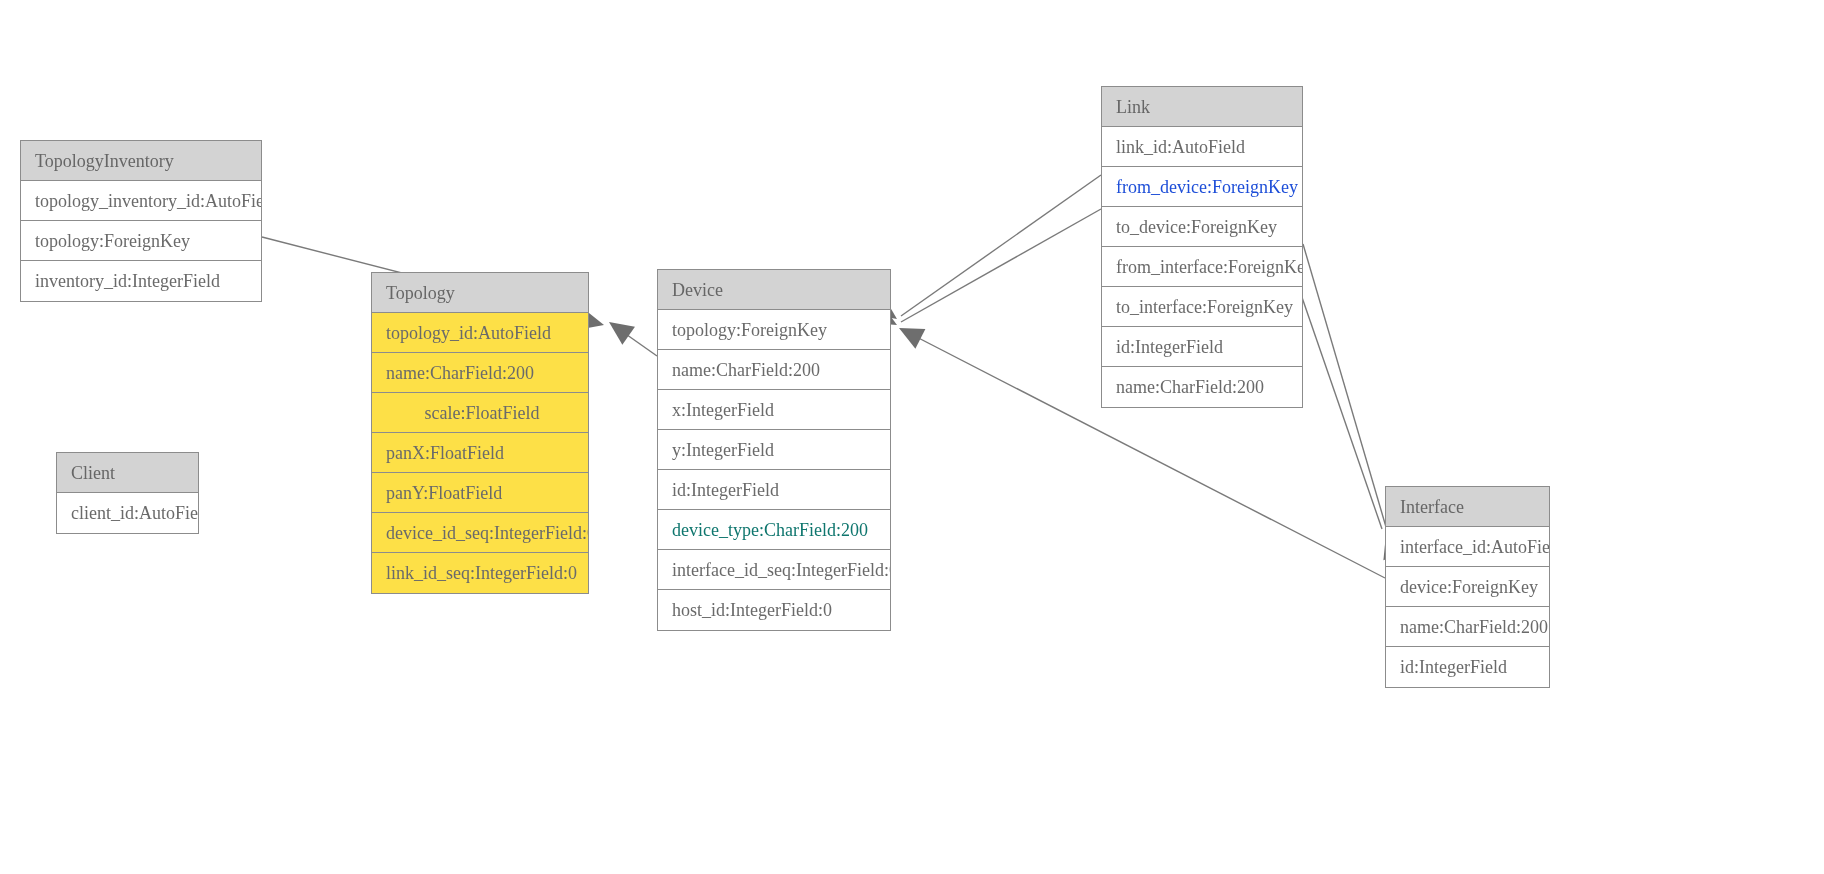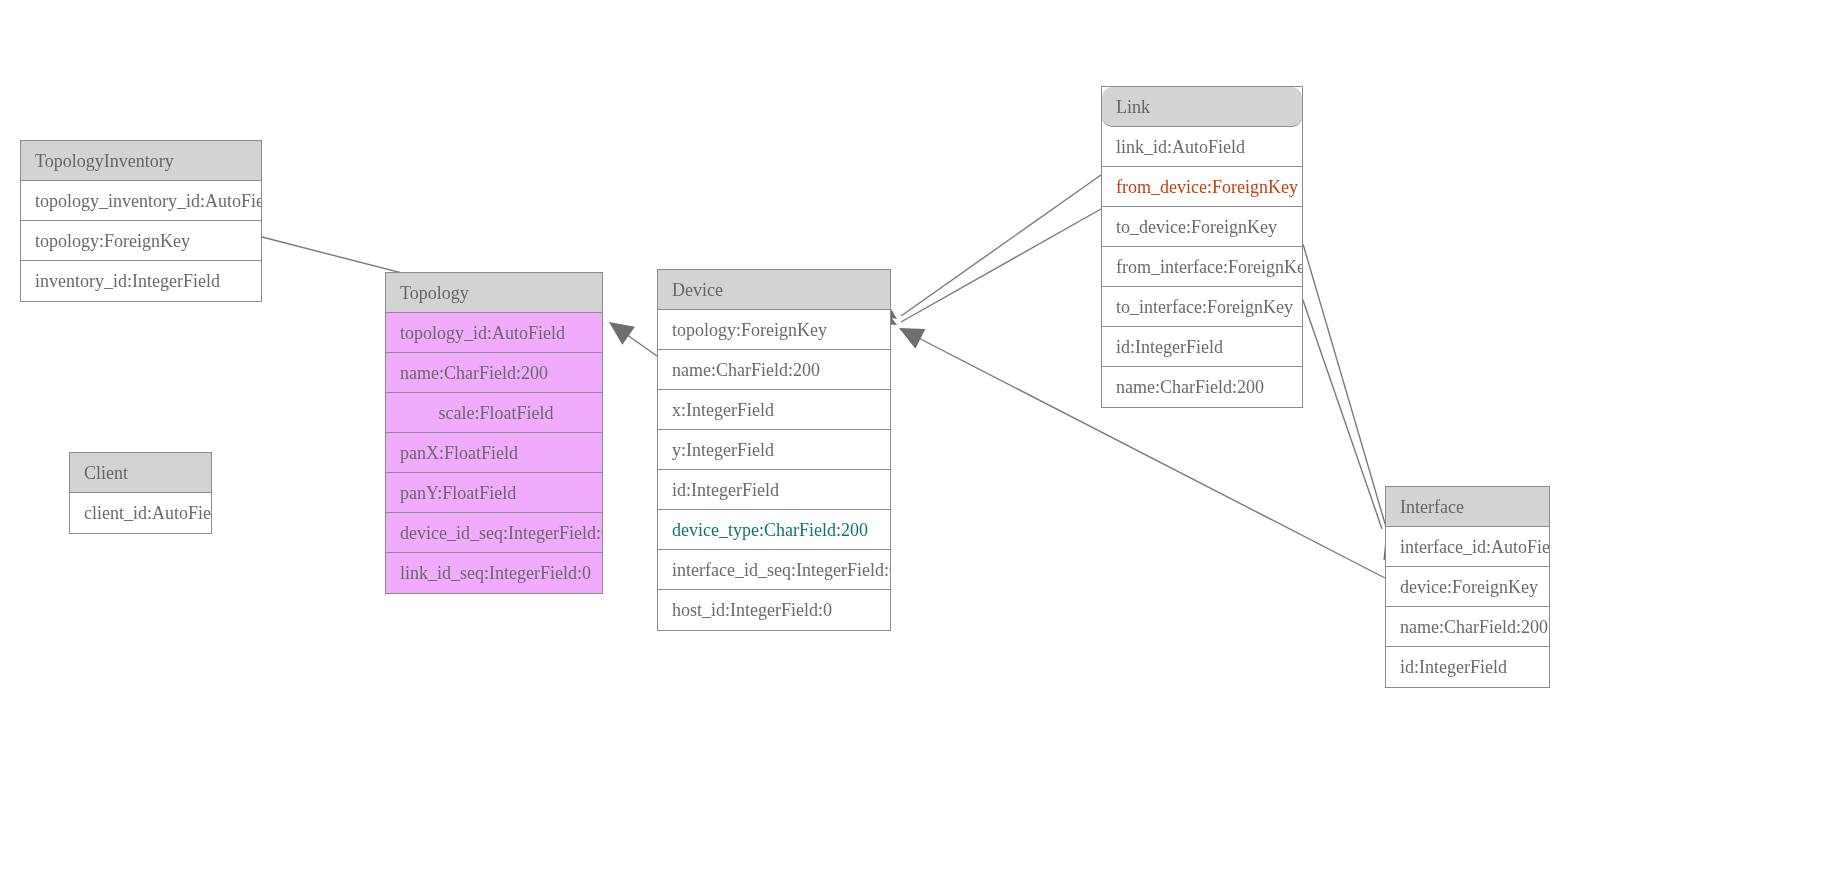--- a/index.html
+++ b/index.html
@@ -92,21 +92,21 @@
         <polygon points="0,0 -24,-11 -24,11" fill="#6e6e6e" transform="translate(899,328) rotate(207)"></polygon>
       </g>
     </svg>
 
 <div class="entity" style="left: 20px; top: 140px; width: 242px; border-color: rgb(140, 140, 140); background: rgb(255, 255, 255);">
       <div class="entity-header" style="background: rgb(211, 211, 211); border-bottom-color: rgb(140, 140, 140);">TopologyInventory</div>
       <div class="entity-field" style="color: rgb(106, 106, 106); border-bottom-color: rgb(140, 140, 140);">topology_inventory_id:AutoField</div>
       <div class="entity-field" style="color: rgb(106, 106, 106); border-bottom-color: rgb(140, 140, 140);">topology:ForeignKey</div>
       <div class="entity-field" style="color: rgb(106, 106, 106); border-bottom-color: rgb(140, 140, 140);">inventory_id:IntegerField</div>
     </div>
-    <div class="entity" style="left: 385px; top: 272px; width: 218px; border-color: rgb(140, 140, 140); background: #f0abfc;">
+    <div class="entity" style="left: 371px; top: 272px; width: 218px; border-color: rgb(140, 140, 140); background: #fde047;">
       <div class="entity-header" style="background: rgb(211, 211, 211); border-bottom-color: rgb(140, 140, 140);">Topology</div>
       <div class="entity-field" style="color: rgb(106, 106, 106); border-bottom-color: rgb(140, 140, 140);">topology_id:AutoField</div>
       <div class="entity-field" style="color: rgb(106, 106, 106); border-bottom-color: rgb(140, 140, 140);">name:CharField:200</div>
       <div class="entity-field" style="color: rgb(106, 106, 106); border-bottom-color: rgb(140, 140, 140); text-align: center;">scale:FloatField</div>
       <div class="entity-field" style="color: rgb(106, 106, 106); border-bottom-color: rgb(140, 140, 140);">panX:FloatField</div>
       <div class="entity-field" style="color: rgb(106, 106, 106); border-bottom-color: rgb(140, 140, 140);">panY:FloatField</div>
       <div class="entity-field" style="color: rgb(106, 106, 106); border-bottom-color: rgb(140, 140, 140);">device_id_seq:IntegerField:0</div>
       <div class="entity-field" style="color: rgb(106, 106, 106); border-bottom-color: rgb(140, 140, 140);">link_id_seq:IntegerField:0</div>
     </div>
     <div class="entity" style="left: 657px; top: 269px; width: 234px; border-color: rgb(140, 140, 140); background: rgb(255, 255, 255);">
@@ -114,33 +114,33 @@
       <div class="entity-field" style="color: rgb(106, 106, 106); border-bottom-color: rgb(140, 140, 140);">topology:ForeignKey</div>
       <div class="entity-field" style="color: rgb(106, 106, 106); border-bottom-color: rgb(140, 140, 140);">name:CharField:200</div>
       <div class="entity-field" style="color: rgb(106, 106, 106); border-bottom-color: rgb(140, 140, 140);">x:IntegerField</div>
       <div class="entity-field" style="color: rgb(106, 106, 106); border-bottom-color: rgb(140, 140, 140);">y:IntegerField</div>
       <div class="entity-field" style="color: rgb(106, 106, 106); border-bottom-color: rgb(140, 140, 140);">id:IntegerField</div>
       <div class="entity-field" style="color: #0f766e; border-bottom-color: rgb(140, 140, 140);">device_type:CharField:200</div>
       <div class="entity-field" style="color: rgb(106, 106, 106); border-bottom-color: rgb(140, 140, 140);">interface_id_seq:IntegerField:0</div>
       <div class="entity-field" style="color: rgb(106, 106, 106); border-bottom-color: rgb(140, 140, 140);">host_id:IntegerField:0</div>
     </div>
     <div class="entity" style="left: 1101px; top: 86px; width: 202px; border-color: rgb(140, 140, 140); background: rgb(255, 255, 255);">
-      <div class="entity-header" style="background: rgb(211, 211, 211); border-bottom-color: rgb(140, 140, 140); border-radius: 10px;">Link</div>
+      <div class="entity-header" style="background: rgb(211, 211, 211); border-bottom-color: rgb(140, 140, 140);">Link</div>
       <div class="entity-field" style="color: rgb(106, 106, 106); border-bottom-color: rgb(140, 140, 140);">link_id:AutoField</div>
-      <div class="entity-field" style="color: #c2410c; border-bottom-color: rgb(140, 140, 140);">from_device:ForeignKey</div>
+      <div class="entity-field" style="color: #1d4ed8; border-bottom-color: rgb(140, 140, 140);">from_device:ForeignKey</div>
       <div class="entity-field" style="color: rgb(106, 106, 106); border-bottom-color: rgb(140, 140, 140);">to_device:ForeignKey</div>
       <div class="entity-field" style="color: rgb(106, 106, 106); border-bottom-color: rgb(140, 140, 140);">from_interface:ForeignKey</div>
       <div class="entity-field" style="color: rgb(106, 106, 106); border-bottom-color: rgb(140, 140, 140);">to_interface:ForeignKey</div>
       <div class="entity-field" style="color: rgb(106, 106, 106); border-bottom-color: rgb(140, 140, 140);">id:IntegerField</div>
       <div class="entity-field" style="color: rgb(106, 106, 106); border-bottom-color: rgb(140, 140, 140);">name:CharField:200</div>
     </div>
     <div class="entity" style="left: 1385px; top: 486px; width: 165px; border-color: rgb(140, 140, 140); background: rgb(255, 255, 255);">
       <div class="entity-header" style="background: rgb(211, 211, 211); border-bottom-color: rgb(140, 140, 140);">Interface</div>
       <div class="entity-field" style="color: rgb(106, 106, 106); border-bottom-color: rgb(140, 140, 140);">interface_id:AutoField</div>
       <div class="entity-field" style="color: rgb(106, 106, 106); border-bottom-color: rgb(140, 140, 140);">device:ForeignKey</div>
       <div class="entity-field" style="color: rgb(106, 106, 106); border-bottom-color: rgb(140, 140, 140);">name:CharField:200</div>
       <div class="entity-field" style="color: rgb(106, 106, 106); border-bottom-color: rgb(140, 140, 140);">id:IntegerField</div>
     </div>
-    <div class="entity" style="left: 69px; top: 452px; width: 143px; border-color: rgb(140, 140, 140); background: rgb(255, 255, 255);">
+    <div class="entity" style="left: 56px; top: 452px; width: 143px; border-color: rgb(140, 140, 140); background: rgb(255, 255, 255);">
       <div class="entity-header" style="background: rgb(211, 211, 211); border-bottom-color: rgb(140, 140, 140);">Client</div>
       <div class="entity-field" style="color: rgb(106, 106, 106); border-bottom-color: rgb(140, 140, 140);">client_id:AutoField</div>
     </div>
   </div>
 
 </body></html>

